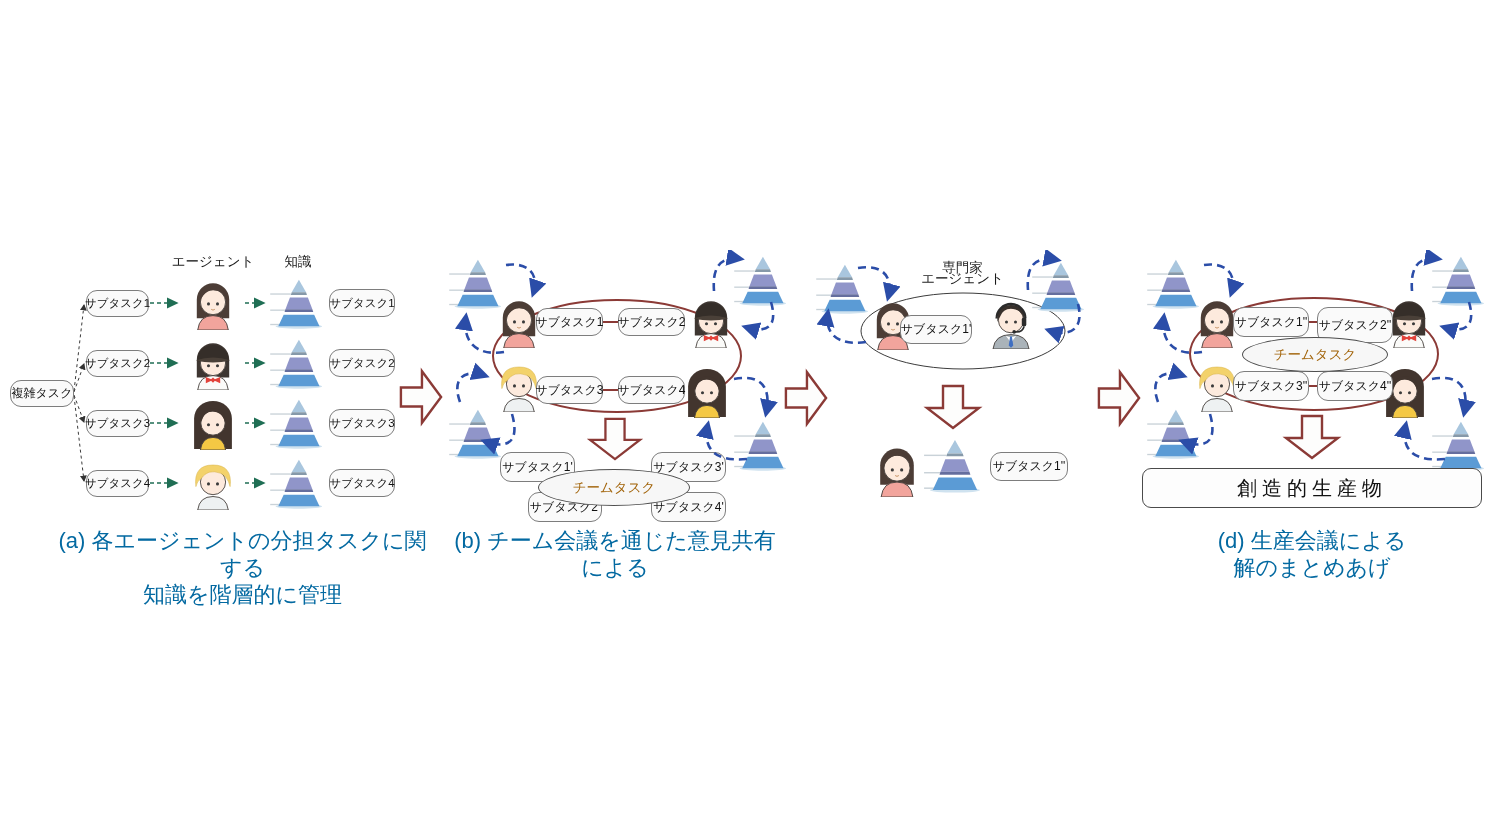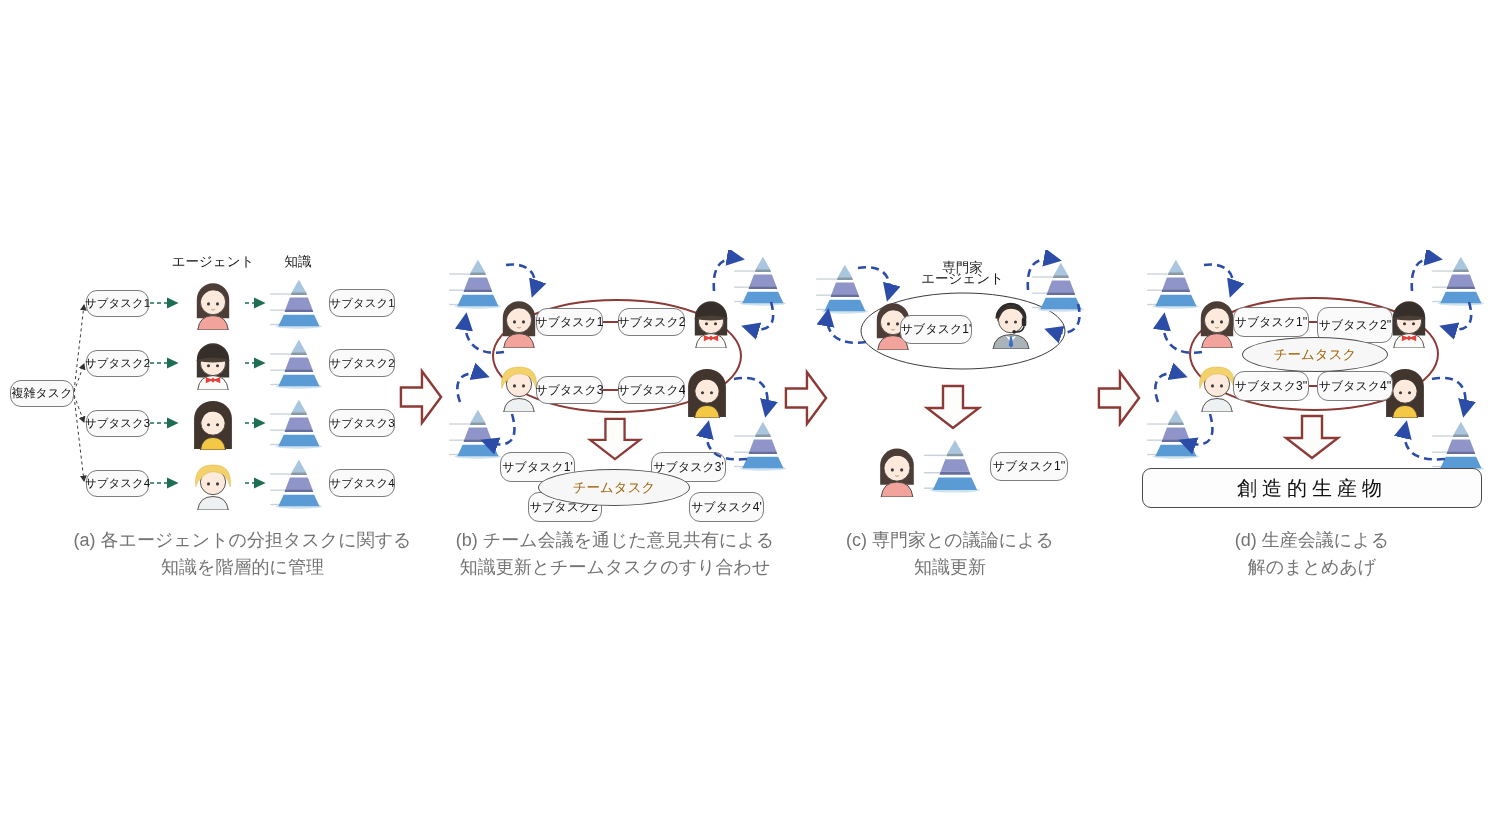--- a/index.html
+++ b/index.html
@@ -5,21 +5,21 @@
   html,body{margin:0;padding:0;background:#fff;}
   .canvas{position:relative;width:1492px;height:834px;background:#ffffff;overflow:hidden;
           font-family:"Liberation Sans","DejaVu Sans",sans-serif;color:#1a1a1a;text-decoration:underline;}
   svg.layer{position:absolute;pointer-events:none;}
   .under{z-index:1;}
   .over{z-index:3;}
   .tbox{position:absolute;z-index:2;border:1.4px solid #7d7d7d;border-radius:11px;background:#fafafa;
         display:flex;align-items:center;justify-content:center;font-size:12px;color:#111;
         box-sizing:border-box;white-space:nowrap;}
   .hdr{position:absolute;z-index:2;font-size:13.5px;color:#1a1a1a;text-align:center;white-space:nowrap;}
-  .cap{position:absolute;z-index:2;font-size:18px;line-height:27px;color:#737373;text-align:center;}
+  .cap{position:absolute;z-index:2;font-size:22px;line-height:27px;color:#0369a1;text-align:center;}
   .ell{position:absolute;z-index:2;border:1.4px solid #4e4e4e;border-radius:50%;background:#f7f7f7;
        display:flex;align-items:center;justify-content:center;font-size:13.5px;color:#a16207;box-sizing:border-box;}
   .outbox{position:absolute;z-index:2;border:1.5px solid #4a4a4a;border-radius:9px;background:#fdfdfd;
           display:flex;align-items:center;justify-content:center;font-size:20px;letter-spacing:5px;color:#111;box-sizing:border-box;}
   .av{position:absolute;z-index:2;}
 </style>
 </head>
 <body>
 
 <div class="canvas">
@@ -209,21 +209,21 @@
   <div class="tbox" style="left:536px;top:376px;width:67px;height:28px">サブタスク3</div>
   <div class="tbox" style="left:618px;top:376px;width:67px;height:28px">サブタスク4</div>
 
   <svg class="av" style="left:583px;top:417px;width:64px;height:44px">
       <use href="#sym-arrow-down"></use>
     </svg>
 
   <div class="tbox" style="left:500px;top:452px;width:75px;height:30px">サブタスク1'</div>
   <div class="tbox" style="left:651px;top:452px;width:75px;height:30px">サブタスク3'</div>
   <div class="tbox" style="left:528px;top:492px;width:74px;height:30px">サブタスク2'</div>
-  <div class="tbox" style="left:689px;top:492px;width:75px;height:30px">サブタスク4'</div>
+  <div class="tbox" style="left:651px;top:492px;width:75px;height:30px">サブタスク4'</div>
   <div class="ell" style="left:538px;top:469px;width:152px;height:37px;z-index:3">チームタスク</div>
 
   <svg class="layer over" style="left:440px;top:250px;width:360px;height:290px" viewBox="440 250 360 290">
     <defs>
         <marker id="mb-blue" markerWidth="8" markerHeight="8" refX="5.5" refY="4" orient="auto">
           <path d="M0,0.5 L7,4 L0,7.5 Z" fill="#2b4da8"></path>
         </marker>
       </defs>
     <g stroke="#2b4da8" stroke-width="2.6" stroke-dasharray="8 5" fill="none">
       <path d="M506 265 C 528 262, 540 274, 533 294" marker-end="url(#mb-blue)"></path>
@@ -232,21 +232,20 @@
       <path d="M771 302 C 778 326, 768 334, 745 327" marker-end="url(#mb-blue)"></path>
       <path d="M460 402 C 452 380, 462 368, 486 376" marker-end="url(#mb-blue)"></path>
       <path d="M512 414 C 520 442, 508 450, 484 441" marker-end="url(#mb-blue)"></path>
       <path d="M734 379 C 760 374, 772 386, 766 414" marker-end="url(#mb-blue)"></path>
       <path d="M747 459 C 716 462, 702 450, 708 424" marker-end="url(#mb-blue)"></path>
     </g>
   </svg>
 
   <div class="cap" style="left:445px;top:527px;width:340px">
     <div>(b) チーム会議を通じた意見共有による</div>
-    <div>知識更新とチームタスクのすり合わせ</div>
   </div>
 
   <svg class="av" style="left:784px;top:367px;width:44px;height:62px">
       <use href="#sym-arrow-right"></use>
     </svg>
 
   <svg class="layer under" style="left:810px;top:250px;width:290px;height:290px" viewBox="810 250 290 290">
     <ellipse cx="963" cy="331" rx="102" ry="38" fill="none" stroke="#3c3c3c" stroke-width="1"></ellipse>
   </svg>
 
@@ -287,24 +286,20 @@
     </svg>
 
   <svg class="av" style="left:869px;top:441px;width:56px;height:56px">
       <use href="#sym-av-pink"></use>
     </svg>
   <svg class="av" style="left:922px;top:437px;width:64px;height:56px">
       <use href="#sym-pyramid"></use>
     </svg>
   <div class="tbox" style="left:990px;top:452px;width:78px;height:29px">サブタスク1''</div>
 
-  <div class="cap" style="left:820px;top:527px;width:260px">
-    <div>(c) 専門家との議論による</div>
-    <div>知識更新</div>
-  </div>
 
   <svg class="av" style="left:1097px;top:367px;width:44px;height:62px">
       <use href="#sym-arrow-right"></use>
     </svg>
 
   <svg class="layer under" style="left:1138px;top:250px;width:360px;height:290px" viewBox="1138 250 360 290">
     <ellipse cx="1314" cy="354" rx="124" ry="56" fill="none" stroke="#8b3a36" stroke-width="2"></ellipse>
     <line x1="1309" y1="322" x2="1317" y2="322" stroke="#8b3a36" stroke-width="2"></line>
     <line x1="1309" y1="386" x2="1317" y2="386" stroke="#8b3a36" stroke-width="2"></line>
   </svg>

